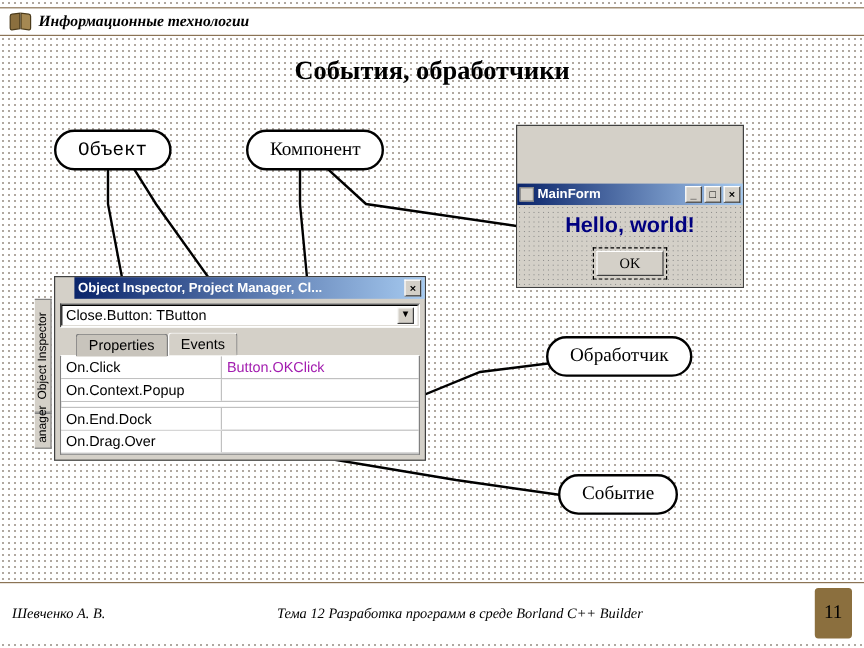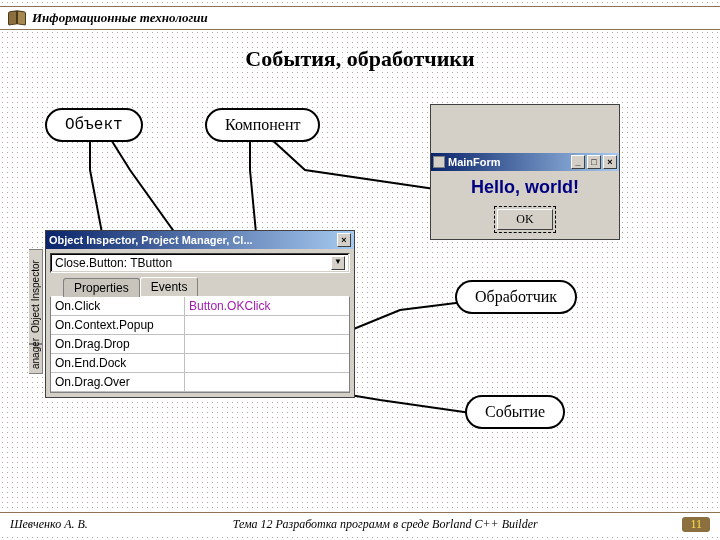--- a/index.html
+++ b/index.html
@@ -116,21 +116,21 @@
     border:1px solid #404040;
     z-index:2;
     font-family: Tahoma, sans-serif;
     font-size: 12px;
   }
   .insp-title {
     height:18px;
     background: linear-gradient(to right,#0a246a,#a6caf0);
     color:#fff;
     font-size:11px; font-weight:bold;
-    display:flex; align-items:center; padding:0 3px;
+    display:flex; align-items:center; padding:0 3px;margin-left:16px;
   }
   .insp-title .sp{flex:1;}
   .side-tabs {
     position:absolute; left:-17px; top:18px; width:17px;
   }
   .side-tab {
     writing-mode: vertical-rl;
     transform: rotate(180deg);
     background:#d4d0c8;
     border:1px solid #808080;
@@ -188,23 +188,23 @@
     border-top:1px solid #8b7355;
     display:flex; align-items:center;
     padding:4px 10px;
     font-style:italic; font-size:12px;
     z-index:2;
     background:#fff;
   }
   .footer .mid{flex:1;text-align:center;}
   .footer .pg{
     font-style:normal;
-    background:#8b6f3e; color:#fde047;
-    padding:0 8px; border-radius:3px;
-    font-size:12px;
+    background:#8b6f3e; color:#000000;
+    padding:12px 8px; border-radius:3px;
+    font-size:16px;
   }
   svg.arrow{position:absolute;z-index:2;pointer-events:none;}
 </style>
 </head>
 <body>
 
 <div class="dots-bg"></div>
 
 <div class="header-bar">
   <span class="book-icon">
@@ -269,21 +269,20 @@
   <div class="grid">
     <div class="grow">
       <div class="gcell-l">On.Click</div>
       <div class="gcell-r link">Button.OKClick</div>
     </div>
     <div class="grow">
       <div class="gcell-l">On.Context.Popup</div>
       <div class="gcell-r"></div>
     </div>
     <div class="grow">
-      <div class="gcell-l">On.Drag.Drop</div>
       <div class="gcell-r"></div>
     </div>
     <div class="grow">
       <div class="gcell-l">On.End.Dock</div>
       <div class="gcell-r"></div>
     </div>
     <div class="grow">
       <div class="gcell-l">On.Drag.Over</div>
       <div class="gcell-r"></div>
     </div>

